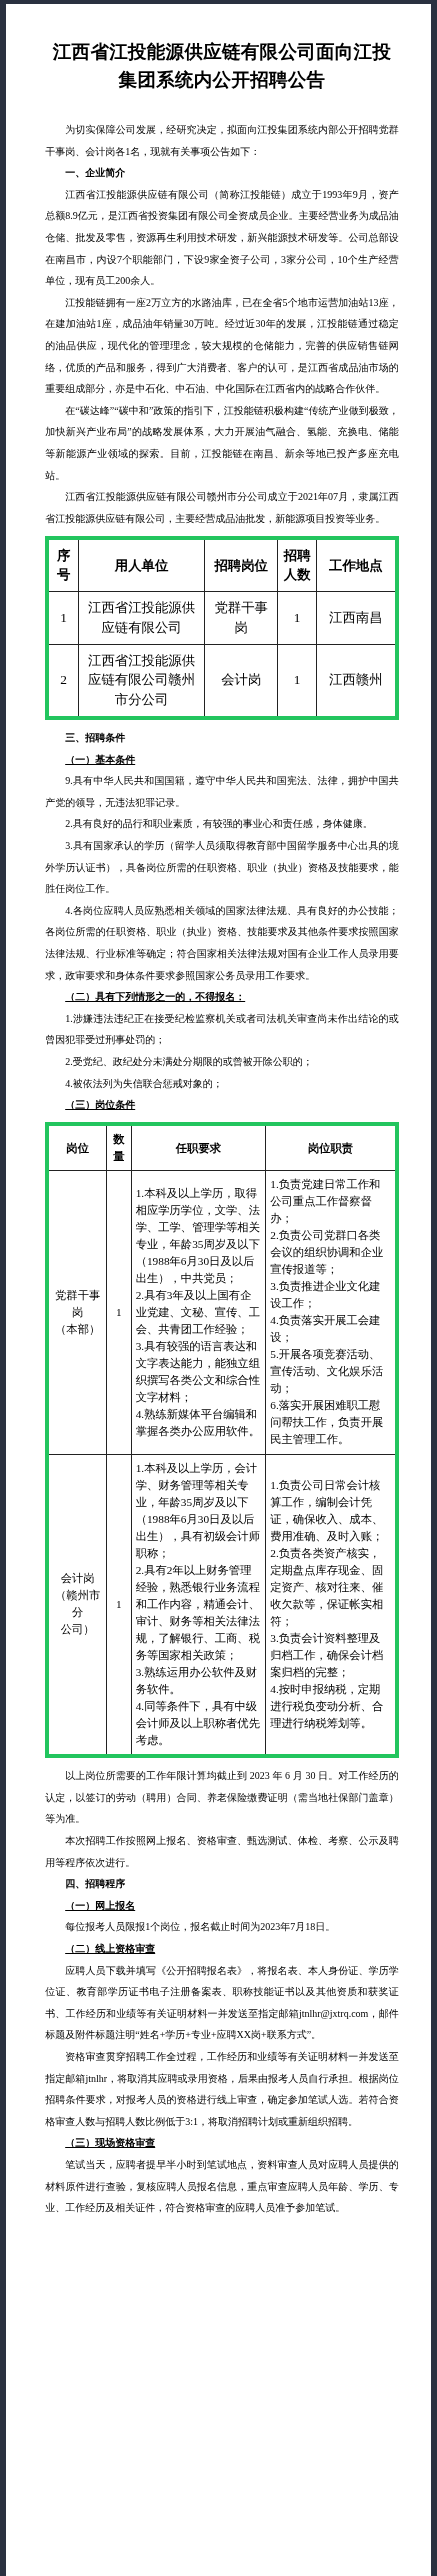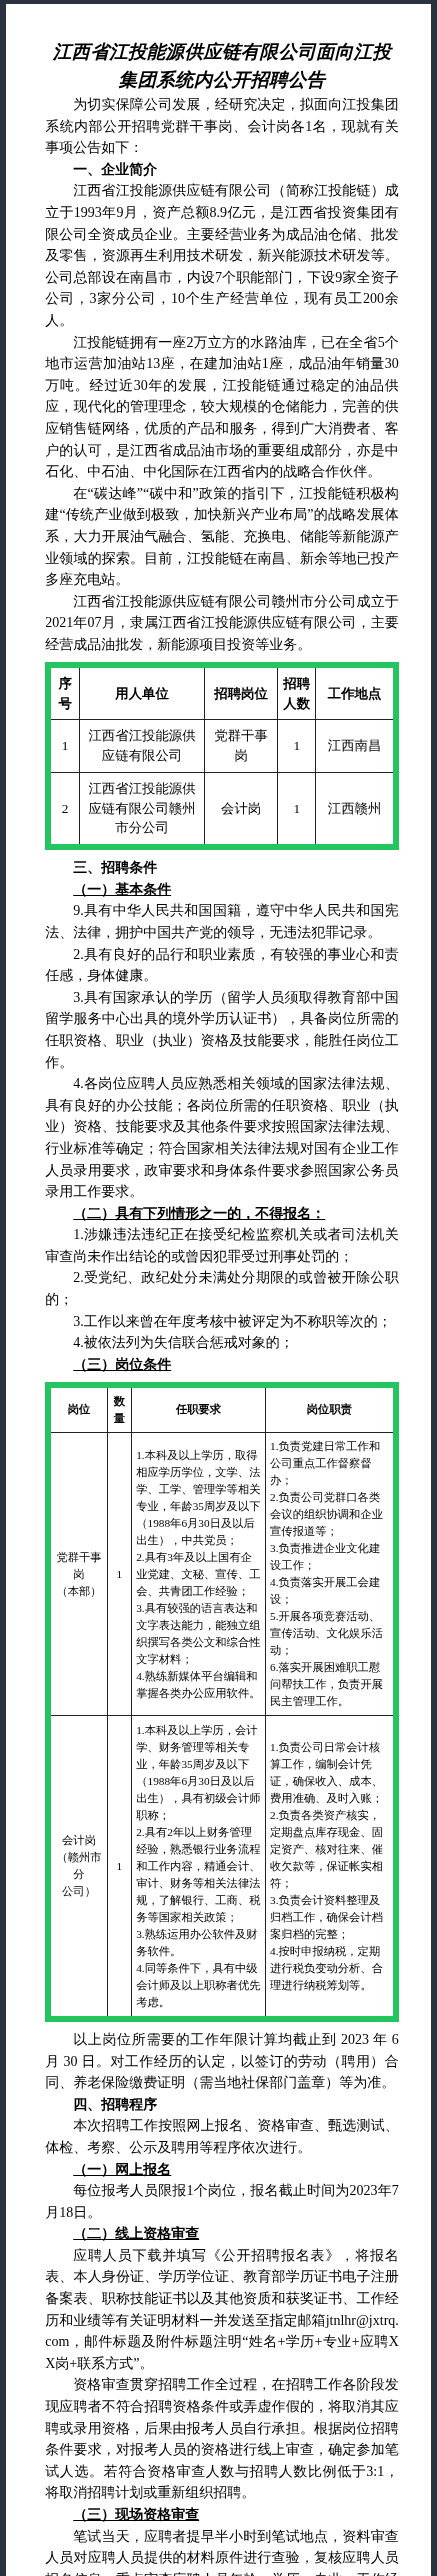--- a/index.html
+++ b/index.html
@@ -15,42 +15,41 @@
     padding: 34px 32px 62px 39px;
     box-sizing: border-box;
     color: #000;
   }
   .doc-title {
     font-family: "Liberation Sans", "DejaVu Sans", sans-serif;
     font-weight: 800;
     font-size: 18.5px;
     line-height: 28px;
     text-align: center;
-    margin: 0 0 0 0;
+    margin: 0 0 25px 0;
     letter-spacing: 0.3px;
-    font-style: italic;
   }
   .blk {
-    font-size: 14px;
+    font-size: 10px;
     line-height: 21.6px;
     text-align: justify;
     text-indent: 2em;
     margin: 0;
     word-break: break-all;
   }
   .blk.h1 {
     font-family: "Liberation Sans", "DejaVu Sans", sans-serif;
     font-weight: 700;
   }
   .blk.h2 { font-weight: 700; text-decoration: underline; }
   table.doc-table {
     border-collapse: collapse;
     width: 100%;
     margin: 6.2px 0 7.2px 0;
-    border: 6px solid #22c55e;
+    border: 4px solid #22c55e;
   }
   table.doc-table th, table.doc-table td {
     border: 0.5px solid #222;
     text-align: center;
     vertical-align: middle;
     font-weight: normal;
     word-break: break-all;
   }
   table.tbl-demand th, table.tbl-demand td {
     font-size: 13.4px;
@@ -125,21 +124,20 @@
       </table>
       <p class="blk h1">三、招聘条件</p>
       <p class="blk h2">（一）基本条件</p>
       <p class="blk p">9.具有中华人民共和国国籍，遵守中华人民共和国宪法、法律，拥护中国共产党的领导，无违法犯罪记录。</p>
       <p class="blk p">2.具有良好的品行和职业素质，有较强的事业心和责任感，身体健康。</p>
       <p class="blk p">3.具有国家承认的学历（留学人员须取得教育部中国留学服务中心出具的境外学历认证书），具备岗位所需的任职资格、职业（执业）资格及技能要求，能胜任岗位工作。</p>
       <p class="blk p">4.各岗位应聘人员应熟悉相关领域的国家法律法规、具有良好的办公技能；各岗位所需的任职资格、职业（执业）资格、技能要求及其他条件要求按照国家法律法规、行业标准等确定；符合国家相关法律法规对国有企业工作人员录用要求，政审要求和身体条件要求参照国家公务员录用工作要求。</p>
       <p class="blk h2">（二）具有下列情形之一的，不得报名：</p>
       <p class="blk p">1.涉嫌违法违纪正在接受纪检监察机关或者司法机关审查尚未作出结论的或曾因犯罪受过刑事处罚的；</p>
       <p class="blk p">2.受党纪、政纪处分未满处分期限的或曾被开除公职的；</p>
-      <p class="blk p">3.工作以来曾在年度考核中被评定为不称职等次的；</p>
       <p class="blk p">4.被依法列为失信联合惩戒对象的；</p>
       <p class="blk h2">（三）岗位条件</p>
       <table class="doc-table tbl-positions">
         <colgroup>
           <col class="c0">
           <col class="c1">
           <col class="c2">
           <col class="c3">
         </colgroup>
         <thead>
@@ -176,24 +174,24 @@
 3.熟练运用办公软件及财务软件。
 4.同等条件下，具有中级会计师及以上职称者优先考虑。</td>
             <td>1.负责公司日常会计核算工作，编制会计凭证，确保收入、成本、费用准确、及时入账；
 2.负责各类资产核实，定期盘点库存现金、固定资产、核对往来、催收欠款等，保证帐实相符；
 3.负责会计资料整理及归档工作，确保会计档案归档的完整；
 4.按时申报纳税，定期进行税负变动分析、合理进行纳税筹划等。</td>
           </tr>
         </tbody>
       </table>
       <p class="blk p">以上岗位所需要的工作年限计算均截止到 2023 年 6 月 30 日。对工作经历的认定，以签订的劳动（聘用）合同、养老保险缴费证明（需当地社保部门盖章）等为准。</p>
+      <p class="blk p">本次招聘工作按照网上报名、资格审查、甄选测试、体检、考察、公示及聘用等程序依次进行。</p>
       <p class="blk h1">四、招聘程序</p>
-      <p class="blk p">本次招聘工作按照网上报名、资格审查、甄选测试、体检、考察、公示及聘用等程序依次进行。</p>
       <p class="blk h2">（一）网上报名</p>
       <p class="blk p">每位报考人员限报1个岗位，报名截止时间为2023年7月18日。</p>
       <p class="blk h2">（二）线上资格审查</p>
       <p class="blk p">应聘人员下载并填写《公开招聘报名表》，将报名表、本人身份证、学历学位证、教育部学历证书电子注册备案表、职称技能证书以及其他资质和获奖证书、工作经历和业绩等有关证明材料一并发送至指定邮箱jtnlhr@jxtrq.com，邮件标题及附件标题注明“姓名+学历+专业+应聘XX岗+联系方式”。</p>
-      <p class="blk p">资格审查贯穿招聘工作全过程，在招聘工作各阶段发现应聘者不符合招聘资格条件或弄虚作假的，将取消其应聘或录用资格，后果由报考人员自行承担。根据岗位招聘条件要求，对报考人员的资格进行线上审查，确定参加笔试人选。若符合资格审查人数与招聘人数比例低于3:1，将取消招聘计划或重新组织招聘。</p>
+      <p class="blk p">资格审查贯穿招聘工作全过程，工作经历和业绩等有关证明材料一并发送至指定邮箱jtnlhr，将取消其应聘或录用资格，后果由报考人员自行承担。根据岗位招聘条件要求，对报考人员的资格进行线上审查，确定参加笔试人选。若符合资格审查人数与招聘人数比例低于3:1，将取消招聘计划或重新组织招聘。</p>
       <p class="blk h2">（三）现场资格审查</p>
       <p class="blk p">笔试当天，应聘者提早半小时到笔试地点，资料审查人员对应聘人员提供的材料原件进行查验，复核应聘人员报名信息，重点审查应聘人员年龄、学历、专业、工作经历及相关证件，符合资格审查的应聘人员准予参加笔试。</p>
     </div>
 </div>
 
 
 </body></html>

